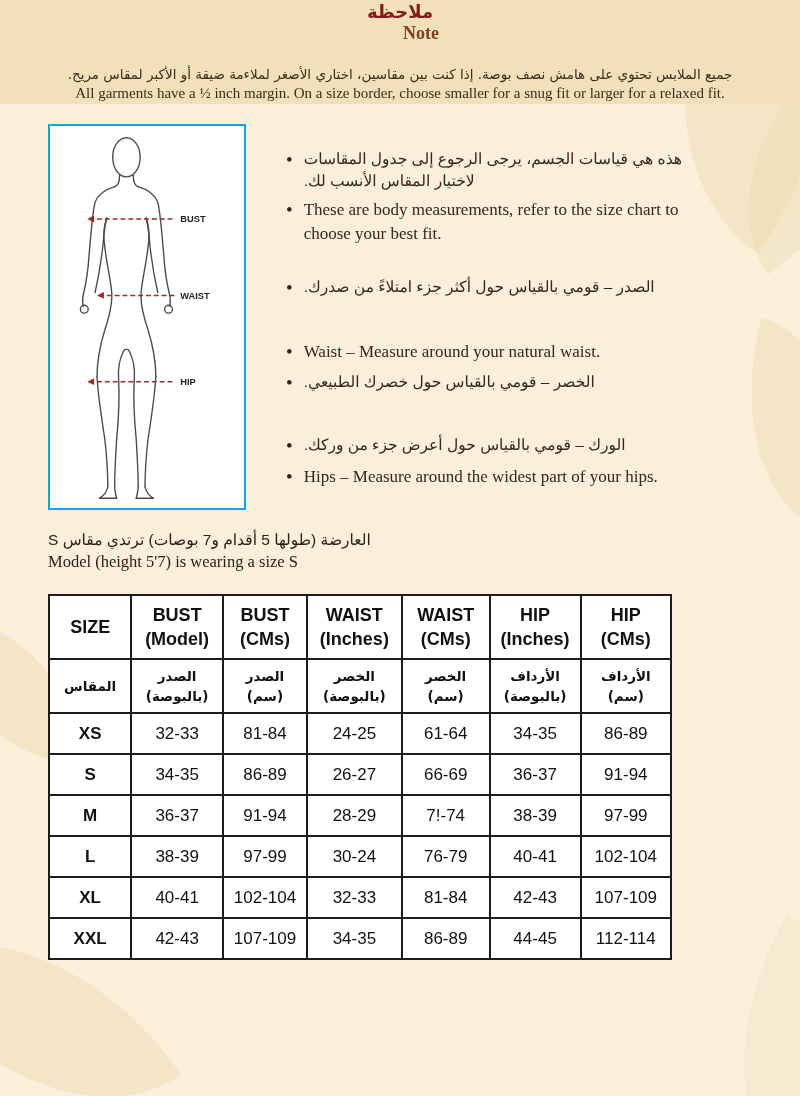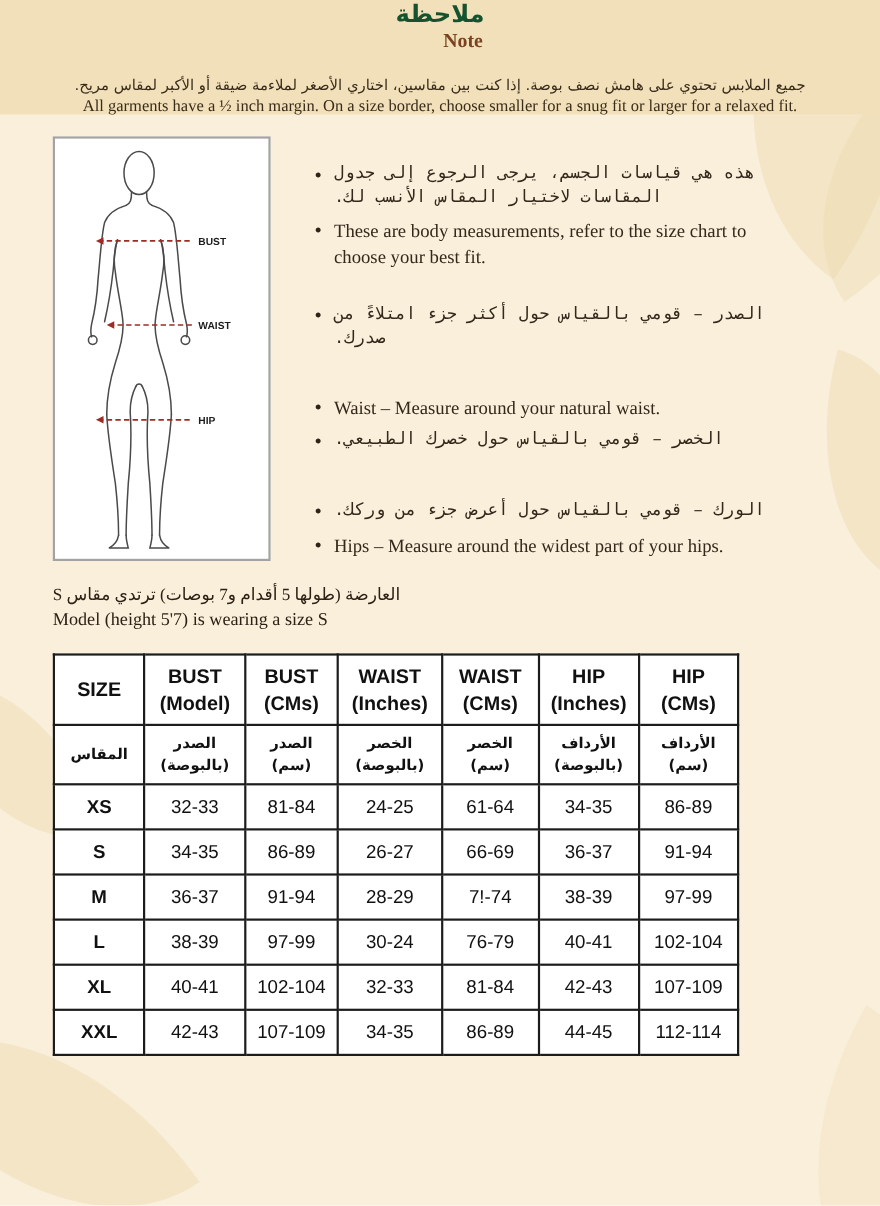--- a/index.html
+++ b/index.html
@@ -13,44 +13,44 @@
   .leaf-r { top:330px; right:-55px; width:120px; height:190px; transform:rotate(15deg); opacity:.5; }
   .leaf-l { top:600px; left:-50px; width:120px; height:180px; transform:rotate(-18deg); opacity:.5; }
   .leaf-bl { bottom:-50px; left:-45px; width:170px; height:250px; transform:rotate(-35deg); opacity:.5; z-index:3; }
   .leaf-br { bottom:-70px; right:-70px; width:150px; height:230px; transform:rotate(30deg); opacity:.3; z-index:3; }
 
   .content { position:relative; z-index:2; }
 
   .logo { padding-top:22px; text-align:center; font-family:"DejaVu Serif", serif; font-size:42px; font-weight:bold; color:#38220f; line-height:1.05; }
   .title { text-align:center; font-family:"DejaVu Serif", serif; font-size:29px; font-weight:bold; color:#6e3c1d; letter-spacing:1px; margin-top:4px; }
 
-  .figure-box { position:absolute; left:48px; top:124px; width:198px; height:386px; background:#ffffff; border:2px solid #a3a3a3; box-sizing:border-box; }
+  .figure-box { position:absolute; left:48px; top:124px; width:198px; height:386px; background:#ffffff; border:2px solid #0ea5e9; box-sizing:border-box; }
   .figure-box svg { display:block; width:100%; height:100%; }
 
   .instructions { position:absolute; left:286px; top:148px; width:438px; }
   .group { margin-bottom:40px; }
   .group.first { margin-bottom:30px; }
   .bullet { display:flex; align-items:flex-start; margin-bottom:7px; }
   .bullet::before { content:"•"; font-size:19px; line-height:1.25; margin-right:11px; color:#2e2317; flex:0 0 auto; }
   .bullet .txt { font-size:17px; line-height:1.4; color:#33281a; }
-  .bullet.ar .txt { direction:rtl; text-align:left; font-family:Liberation Mono, monospace; font-size:15.5px; }
+  .bullet.ar .txt { direction:rtl; text-align:left; font-family:Liberation Sans, sans-serif; font-size:15.5px; }
 
   .model-note { position:absolute; left:48px; top:531px; }
-  .model-ar { font-family:Liberation Serif, serif; font-size:15.5px; direction:rtl; text-align:right; color:#2b2114; }
+  .model-ar { font-family:Liberation Sans, sans-serif; font-size:15.5px; direction:rtl; text-align:right; color:#2b2114; }
   .model-en { font-size:16.5px; margin-top:3px; color:#2b2114; }
 
   table.size-table { position:absolute; left:48px; top:594px; width:624px; border-collapse:collapse; background:#ffffff; text-align:center; font-family:"Liberation Sans", sans-serif; color:#111; }
   .size-table th, .size-table td { border:2px solid #1c1c1c; padding:0 4px; }
   .size-table tr.en-head th { font-size:18px; font-weight:bold; height:62px; line-height:1.35; }
   .size-table tr.ar-head th { font-family:"DejaVu Sans", sans-serif; font-size:13.5px; font-weight:bold; height:52px; direction:rtl; line-height:1.5; }
   .size-table tbody td { font-size:17px; height:39px; }
   .size-table tbody td.size { font-weight:bold; }
 
   .note-band { position:absolute; left:0; right:0; bottom:0; height:112px; background:#f2e0ba; text-align:center; padding-top:9px; box-sizing:border-box; }
-  .note-ar-head { font-family:"DejaVu Sans", sans-serif; font-weight:bold; font-size:22px; color:#14532d; }
+  .note-ar-head { font-family:"DejaVu Sans", sans-serif; font-weight:bold; font-size:18px; color:#7f1d1d; }
   .note-en-head { font-weight:bold; font-size:18px; color:#7a4223; margin-top:1px;padding-left:42px; }
   .note-ar-body { font-family:"DejaVu Sans", sans-serif; font-size:13.5px; margin-top:22px; color:#3a2c1a; direction:rtl; }
   .note-en-body { font-size:15px; margin-top:3px; color:#3a2c1a; }
 </style>
 </head>
 <body>
 
 <div class="page">
 
   <div class="leaf leaf-tr"></div>

